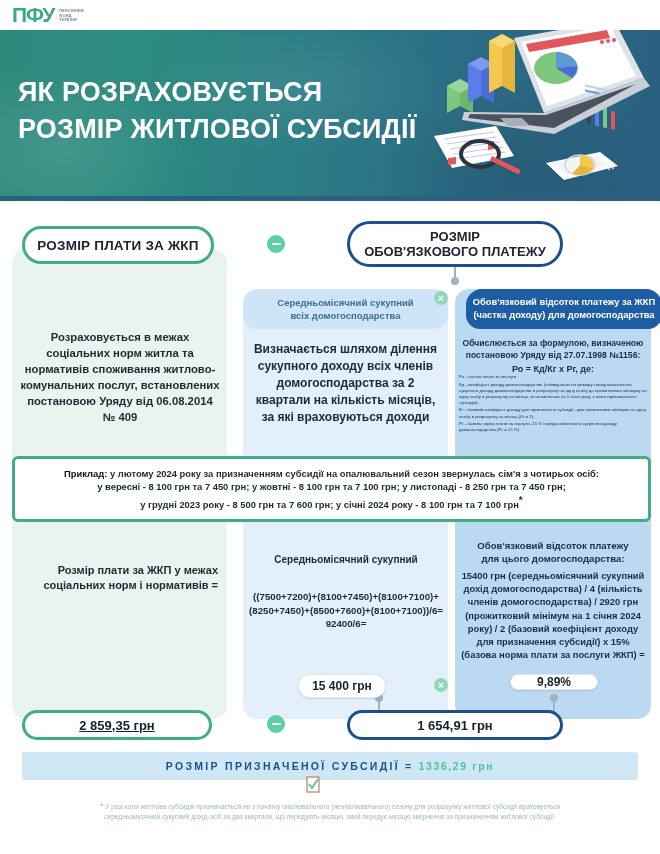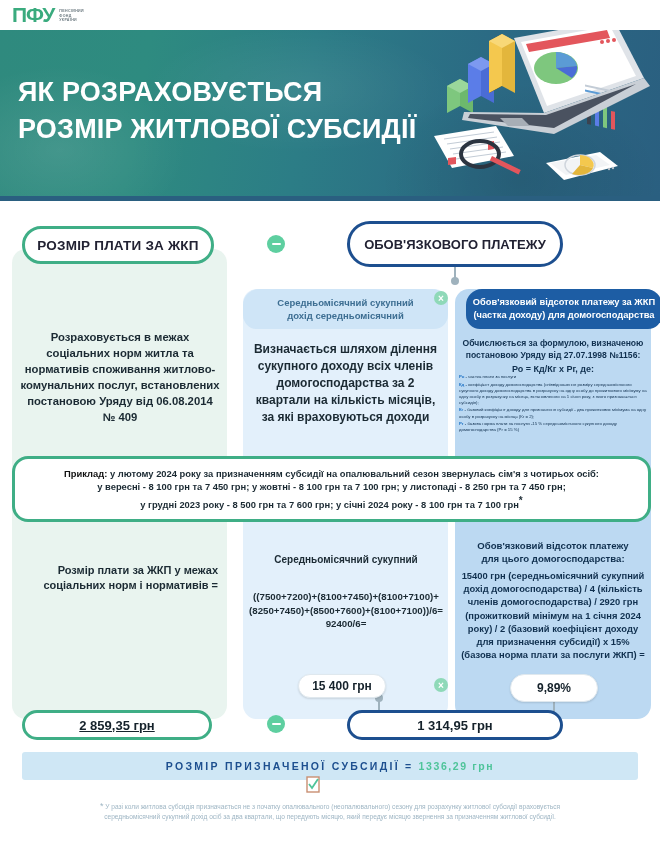--- a/index.html
+++ b/index.html
@@ -136,21 +136,21 @@
   .op3 { left:267px; top:514px; }
   .op4 { left:434px; top:477px; }
 
   
   .stem { position:absolute; width:2px; background:#9fb2bd; z-index:2; }
   .stem-dot { position:absolute; width:8px; height:8px; border-radius:50%; background:#9fb2bd; z-index:2; }
 
   
   .example {
     position:absolute; left:12px; top:255px; width:639px; height:66px;
-    border:3px solid #3fae86; border-radius:16px; background:#ffffff; z-index:4;
+    border:3px solid #3fae86; border-radius:6px; background:#ffffff; z-index:4;
     display:flex; align-items:center; justify-content:center; text-align:center;
     padding:0 0;
   }
   .example-text { font-size:9.4px; line-height:13.3px; font-weight:bold; color:#1b2a33; }
   .example-text b { color:#111; }
   .example-text sup { font-size:10px; }
 
   
   .calc-left {
     position:absolute; left:22px; top:362px; width:196px; text-align:right;
@@ -173,21 +173,21 @@
     font-size:9.4px; line-height:13.2px; font-weight:bold; color:#10304f; z-index:3;
   }
 
   
   .vcap {
     position:absolute; background:#ffffff; border-radius:20px; z-index:5;
     display:flex; align-items:center; justify-content:center;
     font-weight:bold; color:#15222b;
   }
   .vcap-mid   { left:298px; top:473px; width:88px; height:24px; font-size:12px; border:1px solid #dfe8ee; box-shadow:0 1px 2px rgba(0,0,0,.12); }
-  .vcap-right { left:510px; top:473px; width:88px; height:28px; font-size:12px; border:1px solid #dfe8ee; box-shadow:0 1px 2px rgba(0,0,0,.12); }
+  .vcap-right { left:510px; top:473px; width:88px; height:16px; font-size:12px; border:1px solid #dfe8ee; box-shadow:0 1px 2px rgba(0,0,0,.12); }
   .vcap-total-left  { left:22px; top:509px; width:190px; height:30px; font-size:13px; border:3px solid #3fae86;text-decoration:underline; }
   .vcap-total-right { left:347px; top:509px; width:216px; height:30px; font-size:13px; border:3px solid #1d4f8f; }
 
   
   .result-strip {
     position:absolute; left:22px; top:551px; width:616px; height:28px;
     background:#cfe7f5; border-radius:3px; z-index:4;
     display:flex; align-items:center; justify-content:center;
   }
   .result-label {
@@ -302,29 +302,30 @@
     <div class="stem-dot" style="left:550px; top:493px;"></div>
 
     <div class="pill pill-green pill-jkp">РОЗМІР ПЛАТИ ЗА ЖКП</div>
     <div class="txt txt-left">Розраховується в межах соціальних норм житла та нормативів споживання житлово-комунальних послуг, встановлених постановою Уряду від 06.08.2014 № 409</div>
 
     <div class="op-circle op-minus op1"></div>
 
     <div class="subhead subhead-mid">
       <div>
         <span>Середньомісячний сукупний</span>
-        <span>дохід середньомісячний</span>
+        <span>всіх домогосподарства</span>
       </div>
     </div>
     <div class="txt txt-mid">Визначається шляхом ділення сукупного доходу всіх членів домогосподарства за 2 квартали на кількість місяців, за які враховуються доходи</div>
 
     <div class="op-circle op-times op2">×</div>
 
     <div class="pill pill-navy pill-oblig">
       <div>
+        <span>РОЗМІР</span>
         <span>ОБОВ'ЯЗКОВОГО ПЛАТЕЖУ</span>
       </div>
     </div>
     <div class="subhead subhead-right">
       <div>
         <span>Обов'язковий відсоток платежу за ЖКП</span>
         <span>(частка доходу) для домогосподарства</span>
       </div>
     </div>
     <div class="txt txt-right-formula">
@@ -364,21 +365,21 @@
     </div>
     <div class="calc-right-body">15400 грн (середньомісячний сукупний дохід домогосподарства) / 4 (кількість членів домогосподарства) / 2920 грн (прожитковий мінімум на 1 січня 2024 року) / 2 (базовий коефіцієнт доходу для призначення субсидії) х 15% (базова норма плати за послуги ЖКП) =</div>
 
     <div class="vcap vcap-mid">15 400 грн</div>
     <div class="vcap vcap-right">9,89%</div>
 
     <div class="op-circle op-times op4">×</div>
     <div class="op-circle op-minus op3"></div>
 
     <div class="vcap vcap-total-left">2 859,35 грн</div>
-    <div class="vcap vcap-total-right">1 314,95 грн</div>
+    <div class="vcap vcap-total-right">1 654,91 грн</div>
 
     <div class="result-strip">
       <span class="result-label">РОЗМІР ПРИЗНАЧЕНОЇ СУБСИДІЇ =</span>
       <span class="result-value">1336,29 грн</span>
     </div>
     <svg class="result-icon" viewBox="0 0 16 17">
       <rect x="1" y="1" width="12" height="15" fill="#ffffff" stroke="#c98f72" stroke-width="1.4"></rect>
       <path d="M3 8 L6 12 L12 3" fill="none" stroke="#4fc49a" stroke-width="1.8"></path>
     </svg>
 

